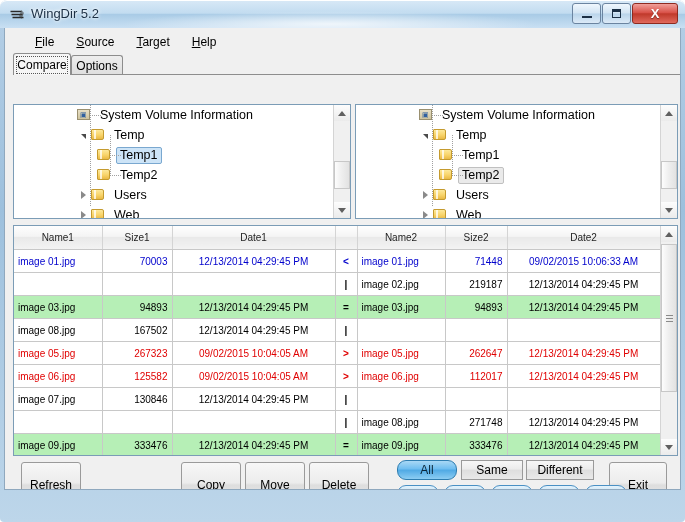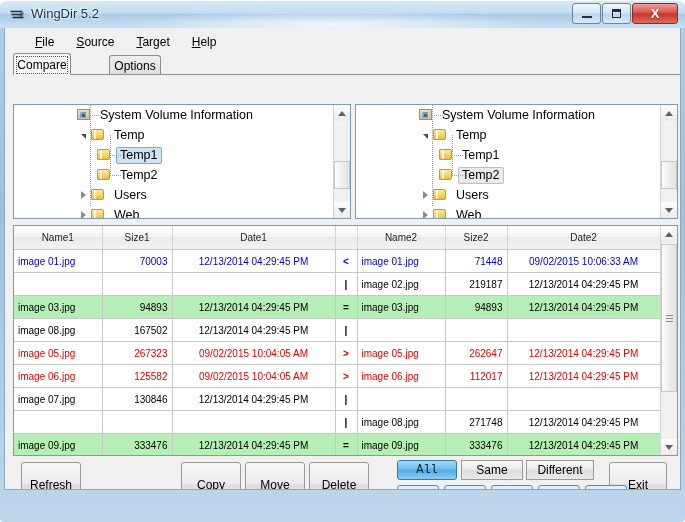--- a/index.html
+++ b/index.html
@@ -161,21 +161,20 @@
     z-index: 3;
   }
   .tab.active .focusrect {
     position: absolute;
     left: 2px; right: 2px; top: 2px; bottom: 1px;
     border: 1px dotted #555;
   }
   .tab.inactive {
     left: 58px; width: 52px;
     background: linear-gradient(to bottom, #eeeeee 0%, #dedede 100%);
-    margin-left: 38px;
   }
   #tab-underline {
     position: absolute;
     left: 8px; top: 46px;
     width: 667px; height: 1px;
     background: #8d8d8d;
   }
 
   
   .treepane {
@@ -422,24 +421,23 @@
   .btn-big { top: 6px; width: 60px; height: 46px; }
   #btn-refresh { left: 16px; }
   #btn-swap    { left: 80px; margin-top: 32px; }
   #btn-copy    { left: 176px; }
   #btn-move    { left: 240px; }
   #btn-delete  { left: 304px; }
   #btn-exit    { left: 604px; top: 6px; width: 58px; height: 46px; }
 
   .btn-blue {
     border: 1px solid #4a90c4;
-    border-radius: 3px;
+    border-radius: 9px;
     background: linear-gradient(to bottom, #e4f2fb 0%, #bcdff5 45%, #9ed0f0 50%, #cde9fa 100%);
     color: #10314a;
-    font-family: Liberation Mono, monospace;
   }
   .btn-blue.active {
     background: linear-gradient(to bottom, #a9d8f5 0%, #6dbdf0 45%, #4fa9e4 50%, #8ccdf3 100%);
     border-color: #2e7db0;
     color: #0b2639;
   }
   .btn-gray-sm {
     border: 1px solid #9a9a9a;
     border-radius: 0;
     background: linear-gradient(to bottom, #f7f7f7 0%, #ececec 45%, #dedede 50%, #e9e9e9 100%);

